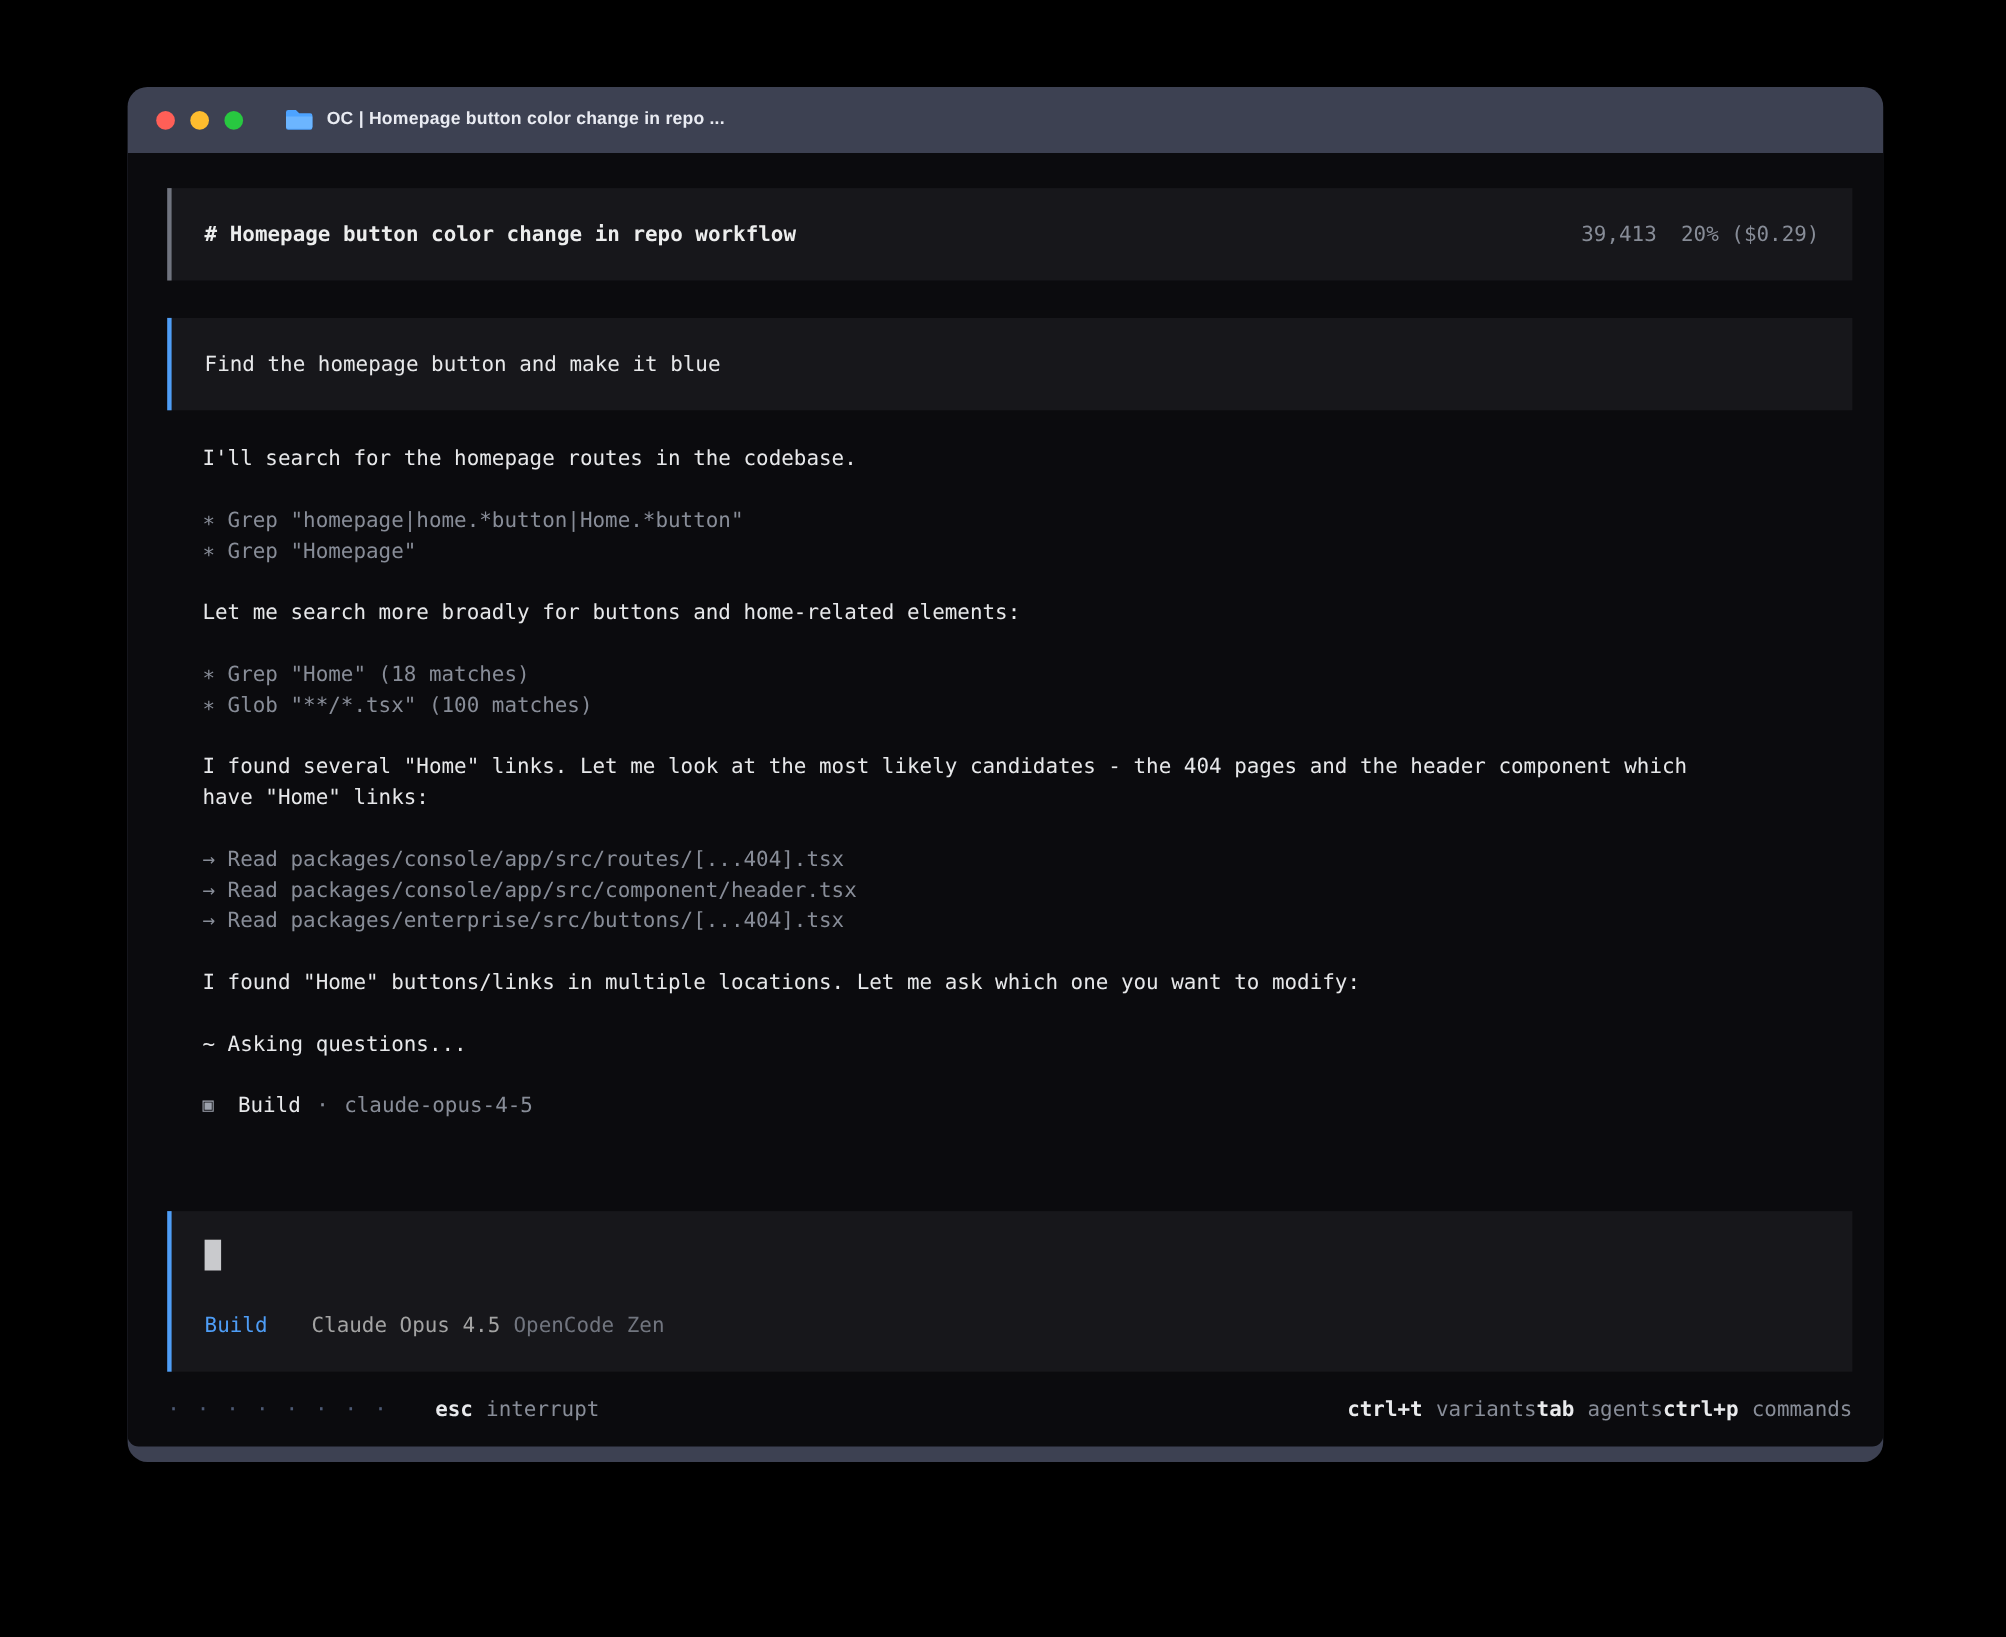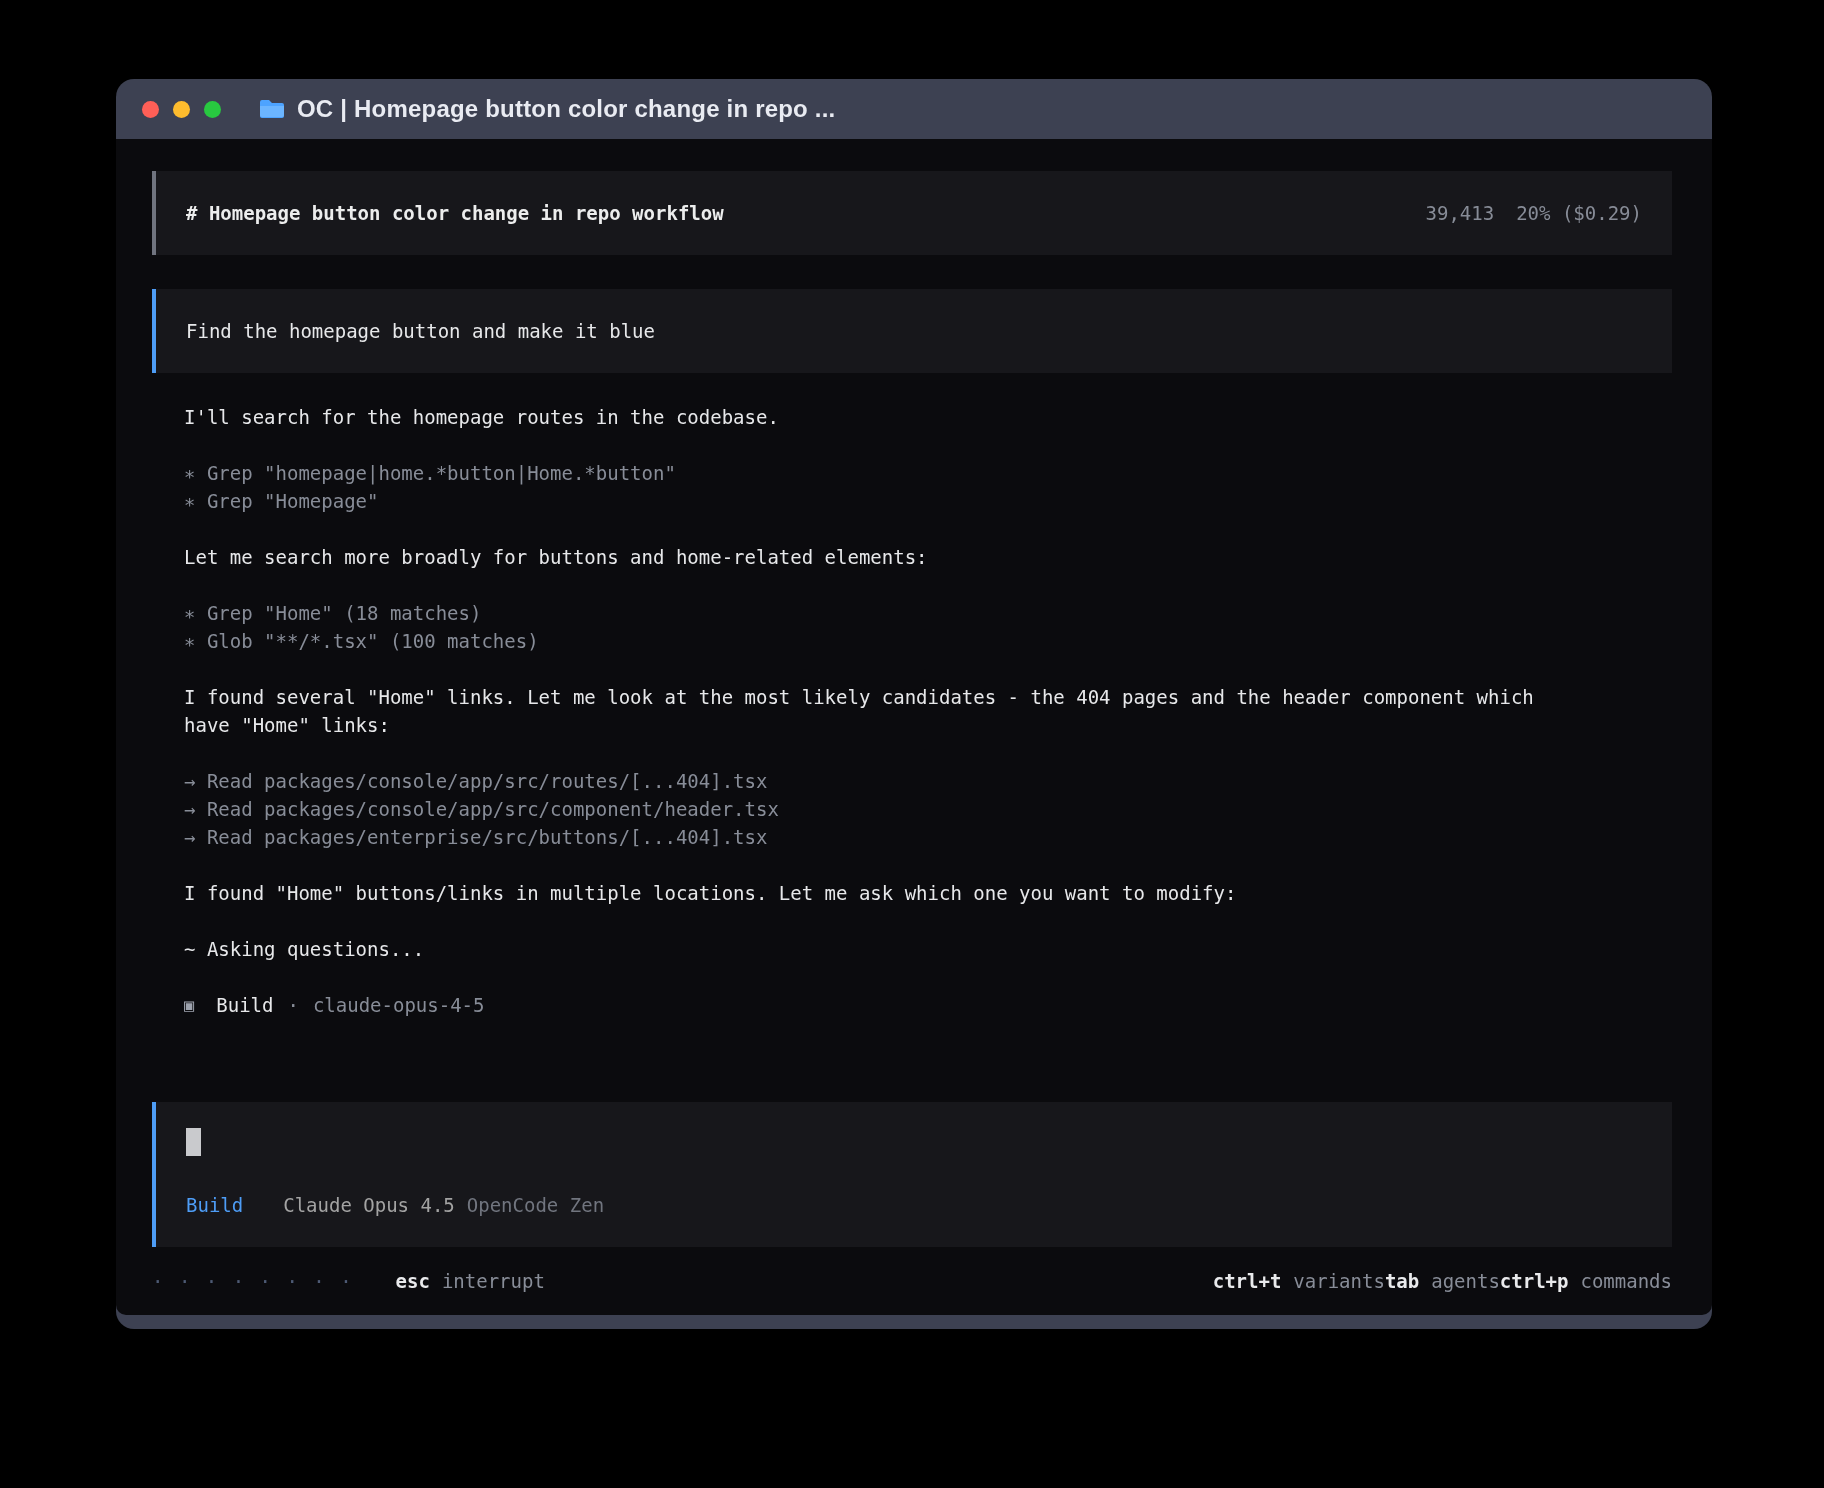--- a/index.html
+++ b/index.html
@@ -29,34 +29,34 @@
   .traffic-lights { display: flex; gap: 14px; align-items: center; }
   .light { width: 17px; height: 17px; border-radius: 50%; border: none; cursor: default; }
   .light.red    { background: #ff5f57; }
   .light.yellow { background: #febc2e; }
   .light.green  { background: #28c840; }
 
   .title-group { display: flex; align-items: center; gap: 12px; margin-left: 38px; }
   .folder-icon { width: 26px; height: 20px; display: inline-block; }
   .window-title {
     color: #e9ebf2;
-    font-size: 24px;
+    font-size: 16px;
     font-weight: bold;
     letter-spacing: 0.2px;
     white-space: nowrap;
   }
 
   .terminal {
     flex: 1;
     background: #0b0b0e;
     border-radius: 0 0 10px 10px;
     margin: 0 0 14px 0;
     display: flex;
     flex-direction: column;
-    padding: 0 40px 18px 36px;
+    padding: 0 28px 18px 36px;
     font-size: 19px;
     line-height: 28px;
     overflow: hidden;
   }
 
   .block {
     background: #17171b;
     border-left: 4px solid #70747f;
     padding: 28px 30px;
     display: flex;

